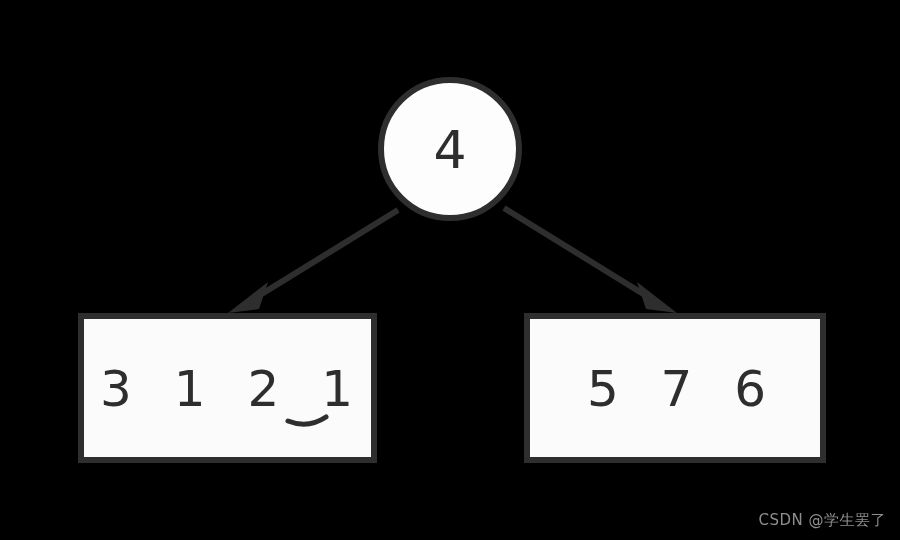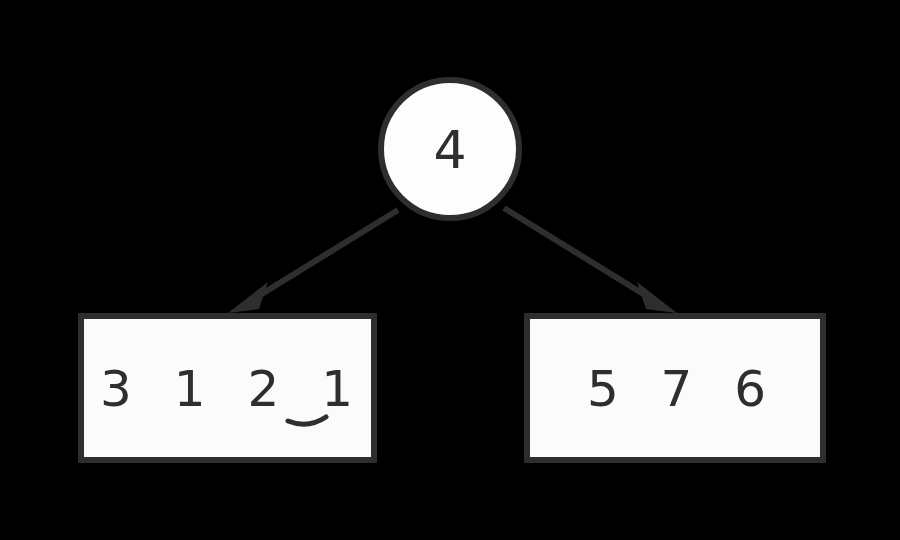--- a/index.html
+++ b/index.html
@@ -74,14 +74,15 @@
       <text class="node-text leaf-label" x="683" y="406" text-anchor="middle">5 7 6</text>
     </g>
 
     <g>
       <circle cx="450" cy="149" r="69" fill="#fdfdfd" stroke="#2e2e2e" stroke-width="6"></circle>
       <text class="node-text root-label" x="450" y="168" text-anchor="middle">4</text>
     </g>
 
   </svg>
 
+  <div class="watermark">CSDN @学生罢了</div>
 
 </div>
 
 </body></html>

